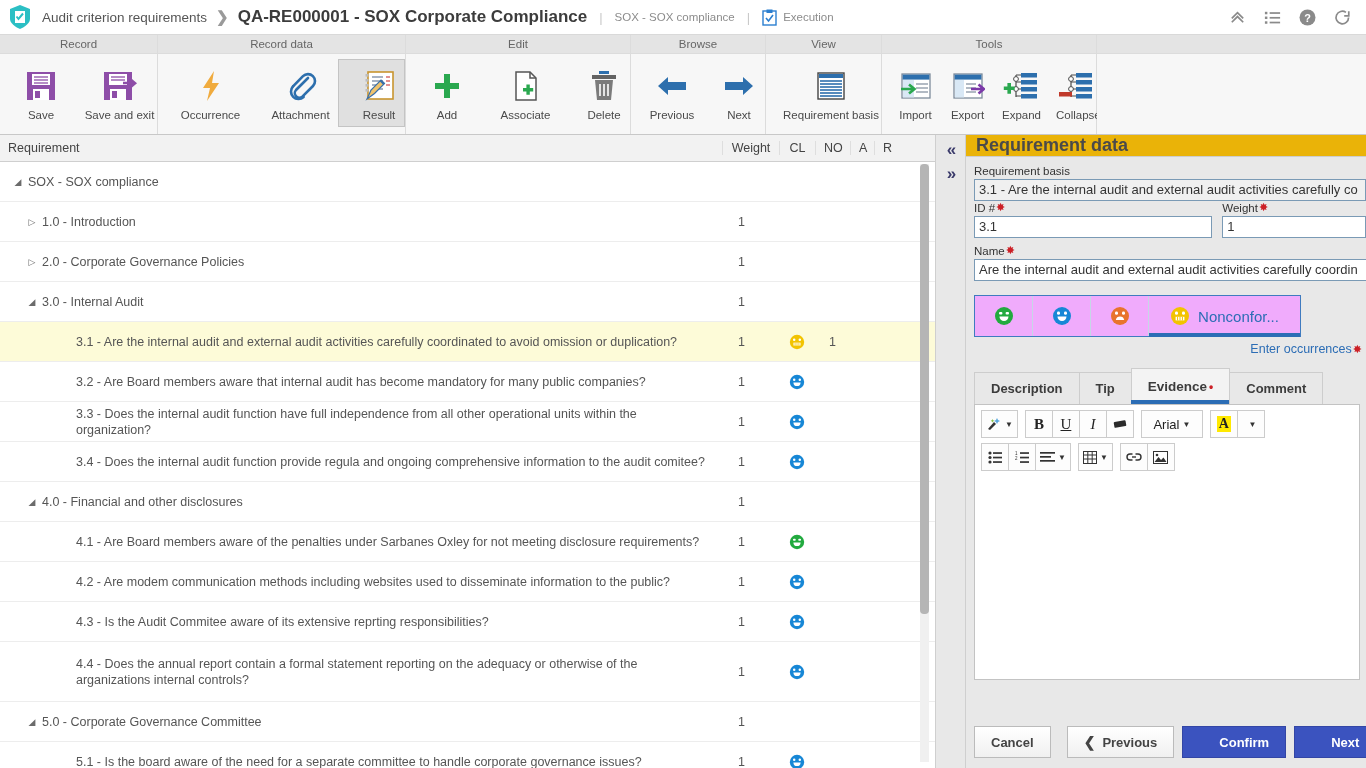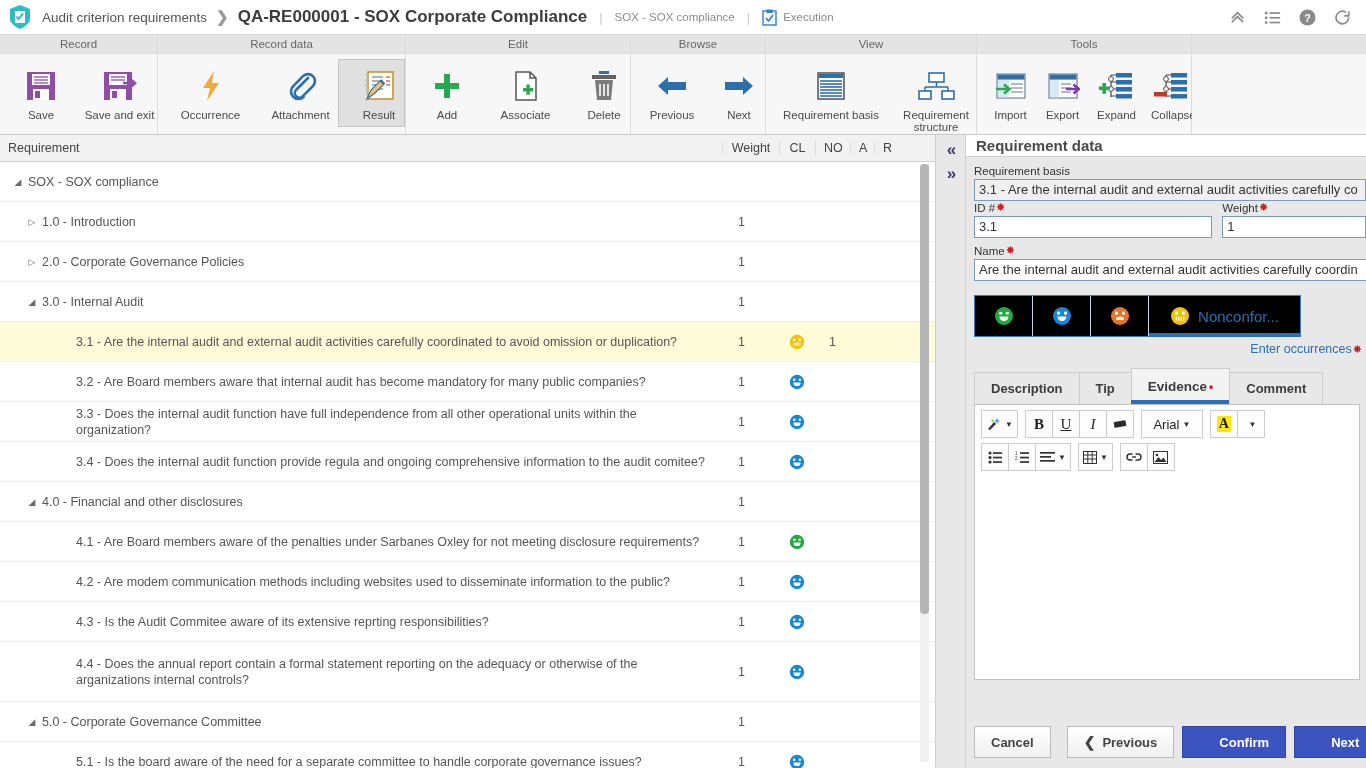--- a/index.html
+++ b/index.html
@@ -203,25 +203,25 @@
   
   #detail {
     flex: 1 1 auto;
     background: #e8e8e8;
     display: flex;
     flex-direction: column;
     min-width: 0;
   }
   #detail-head {
     height: 22px;
-    background: #ffffff;
+    background: #eab308;
     border-bottom: 1px solid #cdcdcd;
     display: flex; align-items: center;
     padding-left: 10px;
-    font-size: 15px; font-weight: bold; color: #4a4a4a;
+    font-size: 18px; font-weight: bold; color: #4a4a4a;
   }
   #detail-body {
     flex: 1 1 auto;
     padding: 8px 0 0 8px;
     overflow: hidden;
     position: relative;
   }
   .fld-label {
     font-size: 11.5px; color: #333; margin-bottom: 2px; display: flex; align-items: center;
   }
@@ -239,21 +239,21 @@
   .inp.readonly { background: #f0f0f0; }
   .row2 { display: flex; gap: 10px; }
   .row2 > div:first-child { width: 262px; }
   .row2 > div:last-child { width: 158px; }
 
   
   #status-picker {
     margin-top: 14px;
     display: flex;
     border: 1px solid #3f7bbf;
-    background: #000000;
+    background: #f0abfc;
     height: 42px;
     width: 327px;
   }
   .st-cell {
     flex: 0 0 58px;
     display: flex; align-items: center; justify-content: center;
     border-right: 1px solid #c6d6e6;
     cursor: pointer;
     position: relative;
   }
@@ -590,31 +590,20 @@
                 <line x1="6" y1="14" x2="28" y2="14"></line>
               <line x1="6" y1="17" x2="28" y2="17"></line>
                 <line x1="6" y1="20" x2="28" y2="20"></line>
               <line x1="6" y1="23" x2="28" y2="23"></line>
                 <line x1="6" y1="26" x2="28" y2="26"></line>
             </g>
           </svg>
         </div>
         <div class="lbl">Requirement basis</div>
       </div>
-      <div class="ribbon-btn" style="width:95px">
-        <div class="ico">
-          <svg width="40" height="32" viewBox="0 0 40 32">
-            <rect x="13" y="3" width="15" height="9" fill="#fff" stroke="#2d6fad" stroke-width="1.6"></rect>
-            <path d="M20.5 12 v5 M9 17 h23 M9 17 v4 M32 17 v4" stroke="#2d6fad" stroke-width="1.5" fill="none"></path>
-            <rect x="3" y="21" width="12" height="8" fill="#fff" stroke="#2d6fad" stroke-width="1.6"></rect>
-            <rect x="26" y="21" width="12" height="8" fill="#fff" stroke="#2d6fad" stroke-width="1.6"></rect>
-          </svg>
-        </div>
-        <div class="lbl">Requirement structure</div>
-      </div>
     </div>
   </div>
 
   <div class="ribbon-group">
     <div class="ribbon-group-title" style="width:214px">Tools</div>
     <div class="ribbon-items">
       <div class="ribbon-btn" style="width:52px">
         <div class="ico">
           <svg width="34" height="30" viewBox="0 0 34 30">
             <rect x="3" y="3" width="28" height="24" fill="#fff" stroke="#7e8c9c" stroke-width="1.3"></rect>

